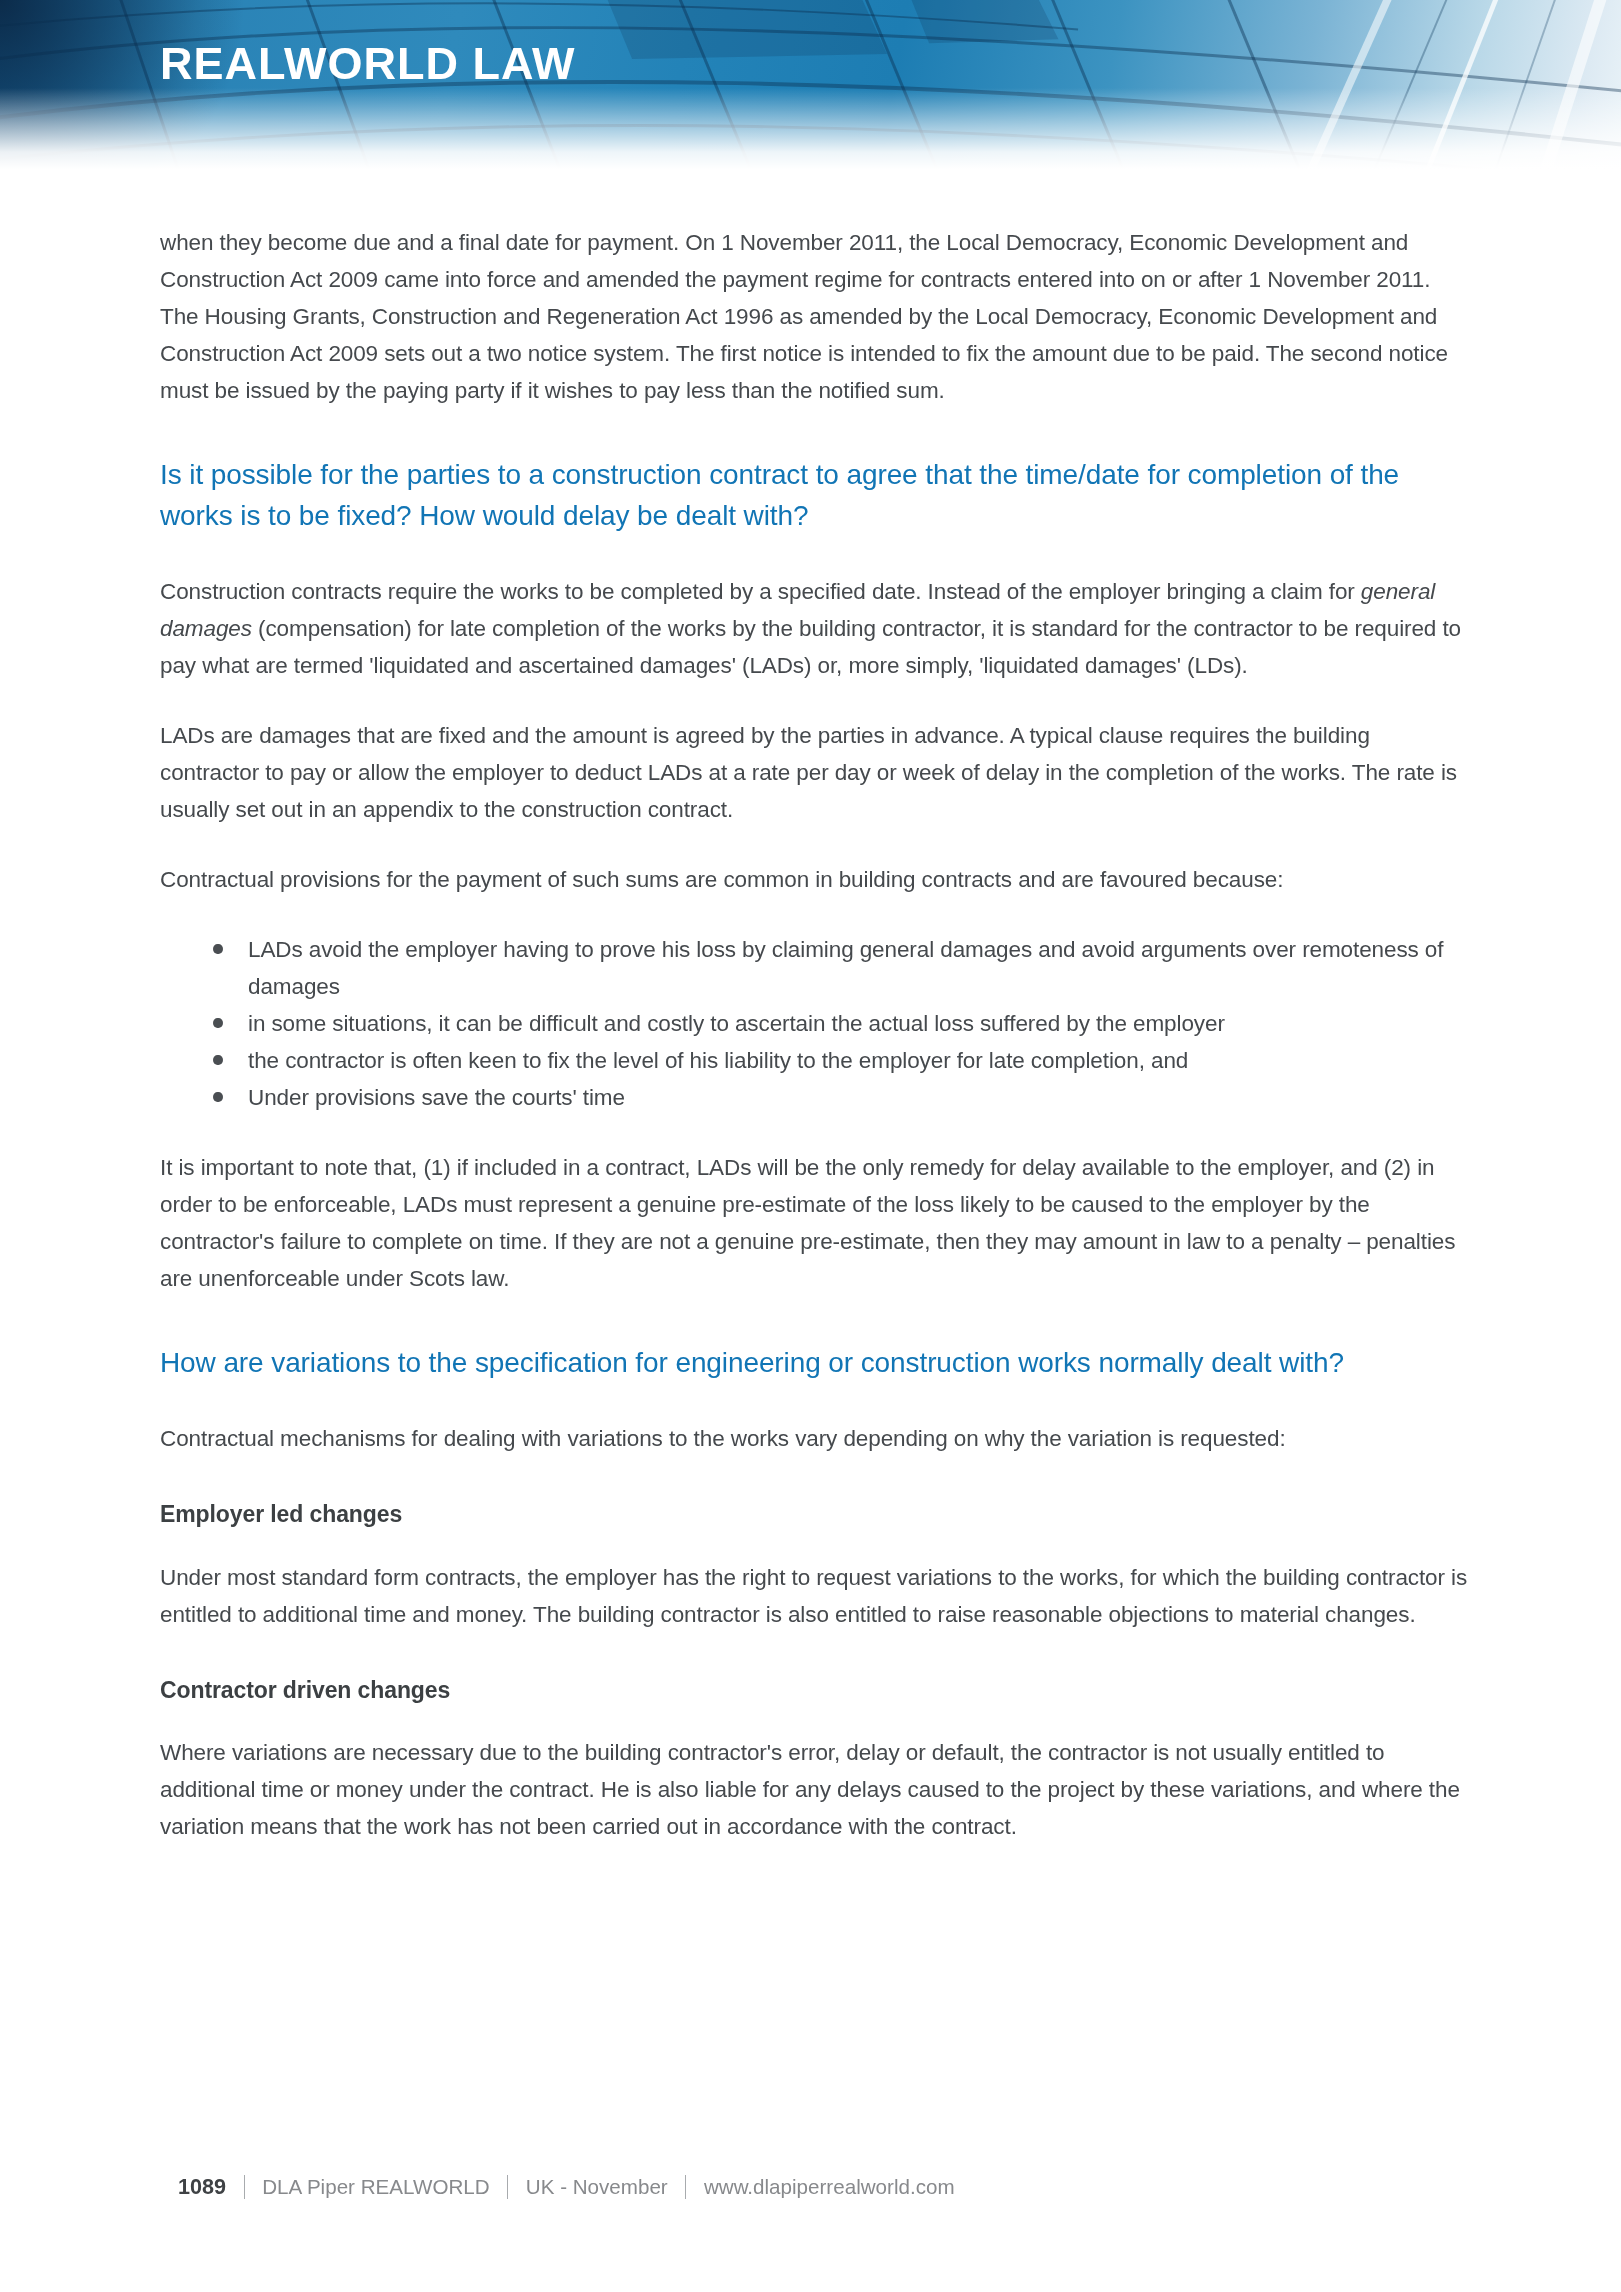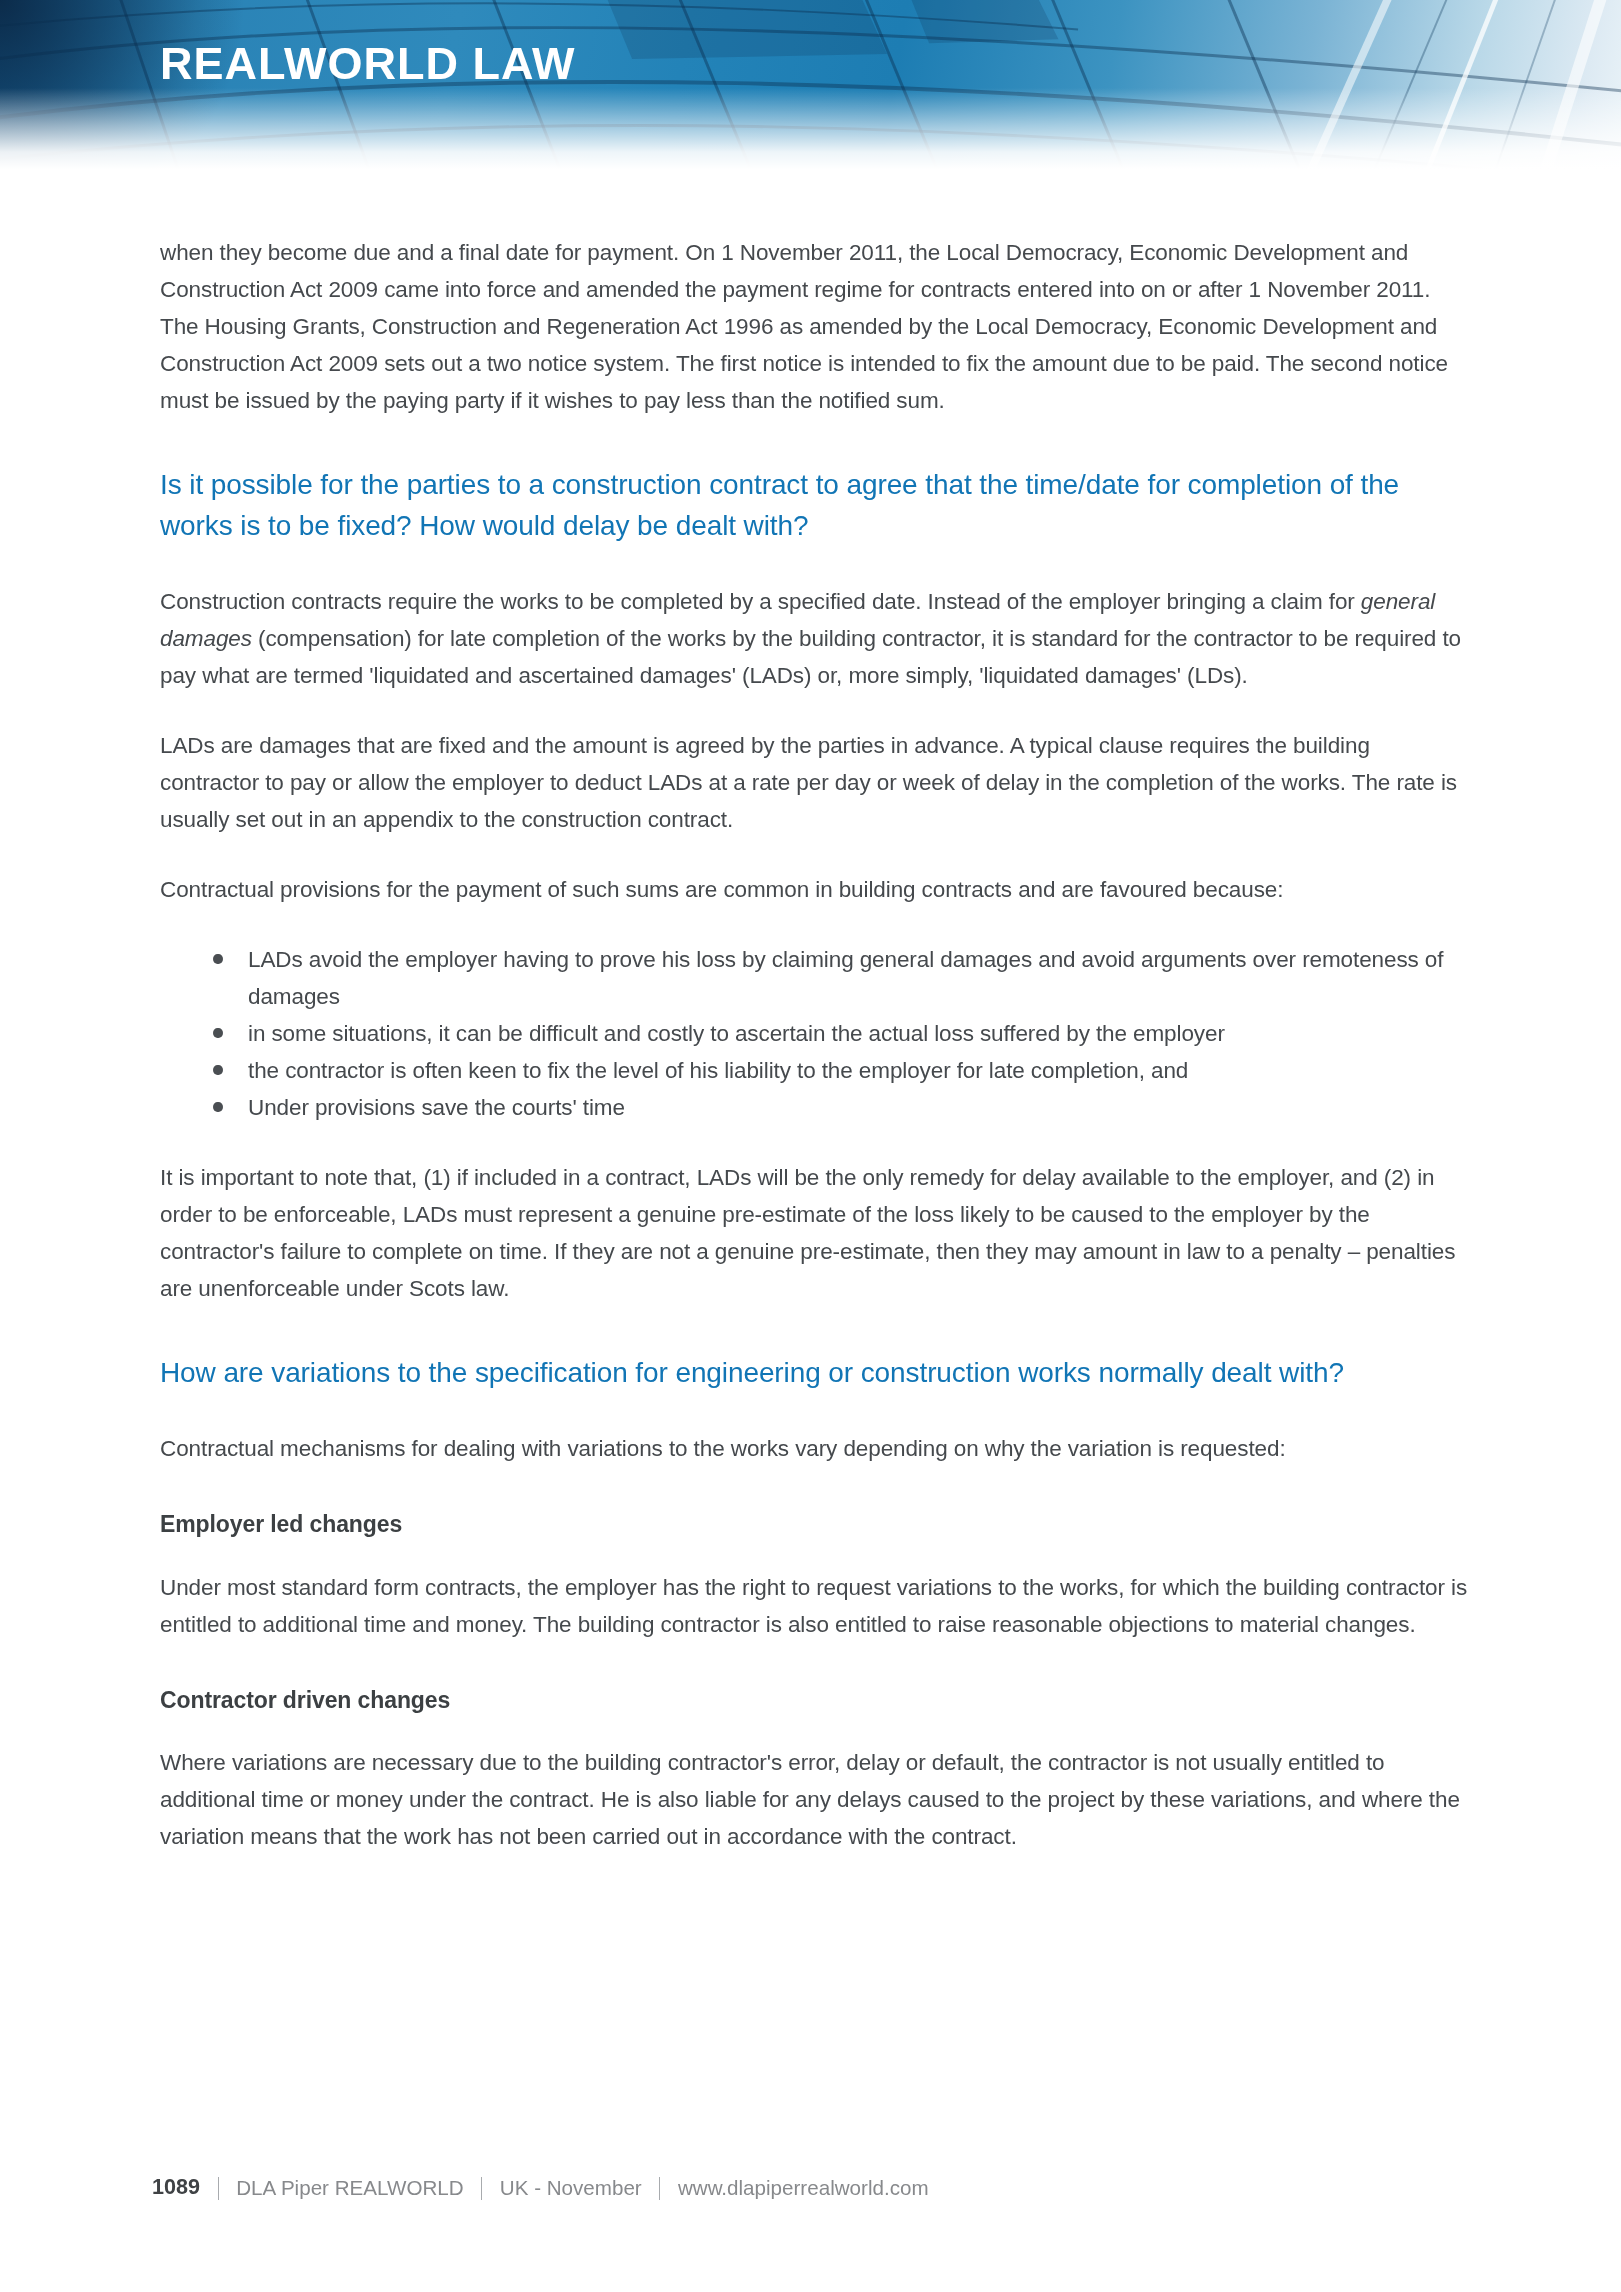--- a/index.html
+++ b/index.html
@@ -39,21 +39,21 @@
       rgba(255,255,255,0.55) 74%, rgba(255,255,255,0.92) 90%, #ffffff 100%);
   }
   .banner-title{
     position:absolute;left:160px;top:39px;margin:0;
     color:#ffffff;font-size:45px;font-weight:bold;letter-spacing:1px;
     line-height:1.1;
   }
 
   
   .content{
-    position:absolute;left:160px;top:234px;width:1313px;
+    position:absolute;left:160px;top:224px;width:1313px;
     color:var(--body-text,#45494d);
     font-size:22.5px;line-height:37px;letter-spacing:-0.1px;
   }
   .content p{margin:0 0 33px 0;}
   h2.q{
     color:var(--heading-blue,#1175b5);
     font-size:28px;line-height:41px;font-weight:normal;
     margin:45px 0 37px 0;letter-spacing:-0.1px;
   }
   h3.sub{
@@ -65,22 +65,22 @@
   ul.bullets{list-style:none;margin:0 0 33px 0;padding:0 0 0 53px;}
   ul.bullets li{position:relative;padding-left:35px;margin:0;}
   .dot{
     position:absolute;left:0;top:12.7px;width:9.8px;height:10.8px;
     border-radius:50%;background:#4a4e52;
   }
   em.general-damages{font-style:italic;}
 
   
   .footer{
-    position:absolute;left:152px;top:2174px;
-    display:flex;align-items:flex-end;
+    position:absolute;left:178px;top:2174px;
+    display:flex;align-items:center;
     font-size:20.6px;color:var(--footer-text,#87898c);
     white-space:nowrap;
   }
   .pagenum{font-weight:bold;color:var(--footer-page,#3f4245);font-size:21.6px;}
   .sep{display:inline-block;width:1px;height:23.5px;background:#a8abae;margin:0 17.6px;}
 </style>
 </head>
 <body>
 
 <div class="page">

